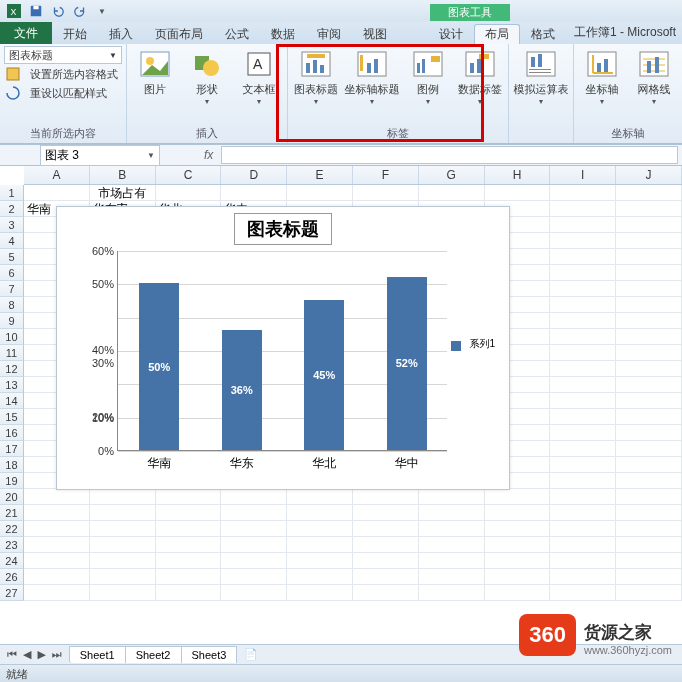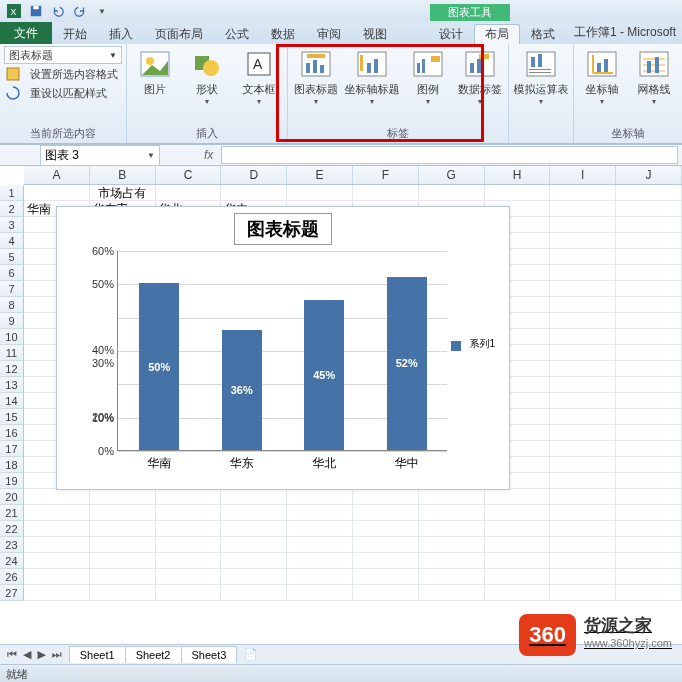--- a/index.html
+++ b/index.html
@@ -57,21 +57,21 @@
 .legend { position: absolute; right: 14px; top: 130px; font-size: 10px; display: flex; align-items: flex-end; gap: 8px; }
 .legend .sw { width: 10px; height: 10px; background: #4573a7; }
 
 .sheet-tabs-bar { position: absolute; bottom: 18px; left: 0; right: 0; height: 20px; background: #e8eef5; border-top: 1px solid #b6c8d9; display: flex; align-items: center; font-size: 11px; padding-left: 4px; gap:0; }
 .sh-nav { padding: 0 3px; color: #555; }
 .sh-tab { background: #fff; border: 1px solid #b6c8d9; border-bottom: none; padding: 2px 10px; margin-left: -1px; }
 .sh-tab.first{border-radius:0 0 0 3px; margin-left:4px;}
 
 .status-bar { position: absolute; bottom: 0; left: 0; right: 0; height: 18px; background: linear-gradient(#e4ecf4,#d3e0ec); border-top: 1px solid #b6c8d9; font-size: 11px; padding: 2px 6px; color: #3b3b3b; }
 
-.watermark { position: absolute; right: 10px; bottom: 26px; display: flex; align-items: flex-start; gap: 8px; text-decoration: underline; }
+.watermark { position: absolute; right: 10px; bottom: 26px; display: flex; align-items: flex-end; gap: 8px; }
 .wm-badge { background: #e63b18; color: #fff; font-weight: bold; font-size: 22px; padding: 8px 10px; border-radius: 8px; }
 .wm-text { display:flex; flex-direction:column; }
 .wm-text .t1 { font-size: 17px; font-weight: bold; color: #333; }
 .wm-text .t2 { font-size: 11px; color: #777; }
 </style>
 </head>
 <body>
 
 <div class="qat">
   <div class="qat-btn">

